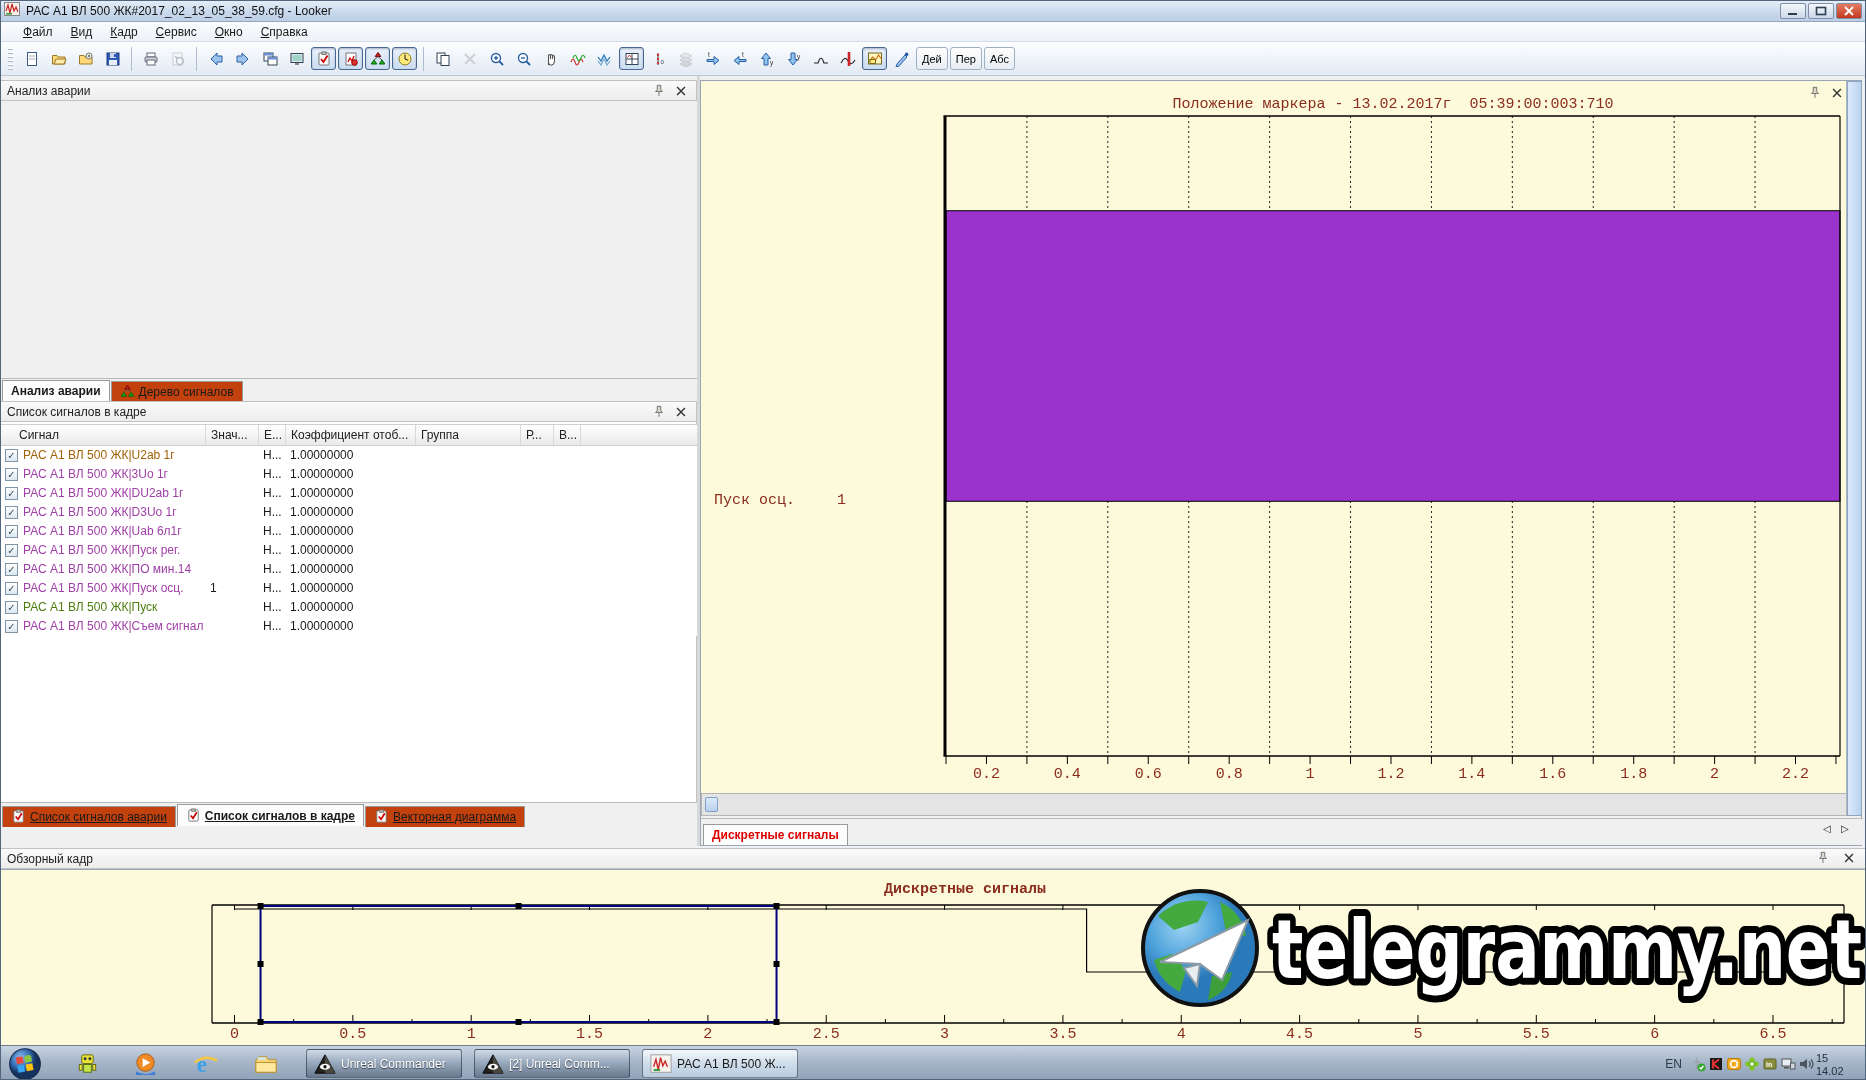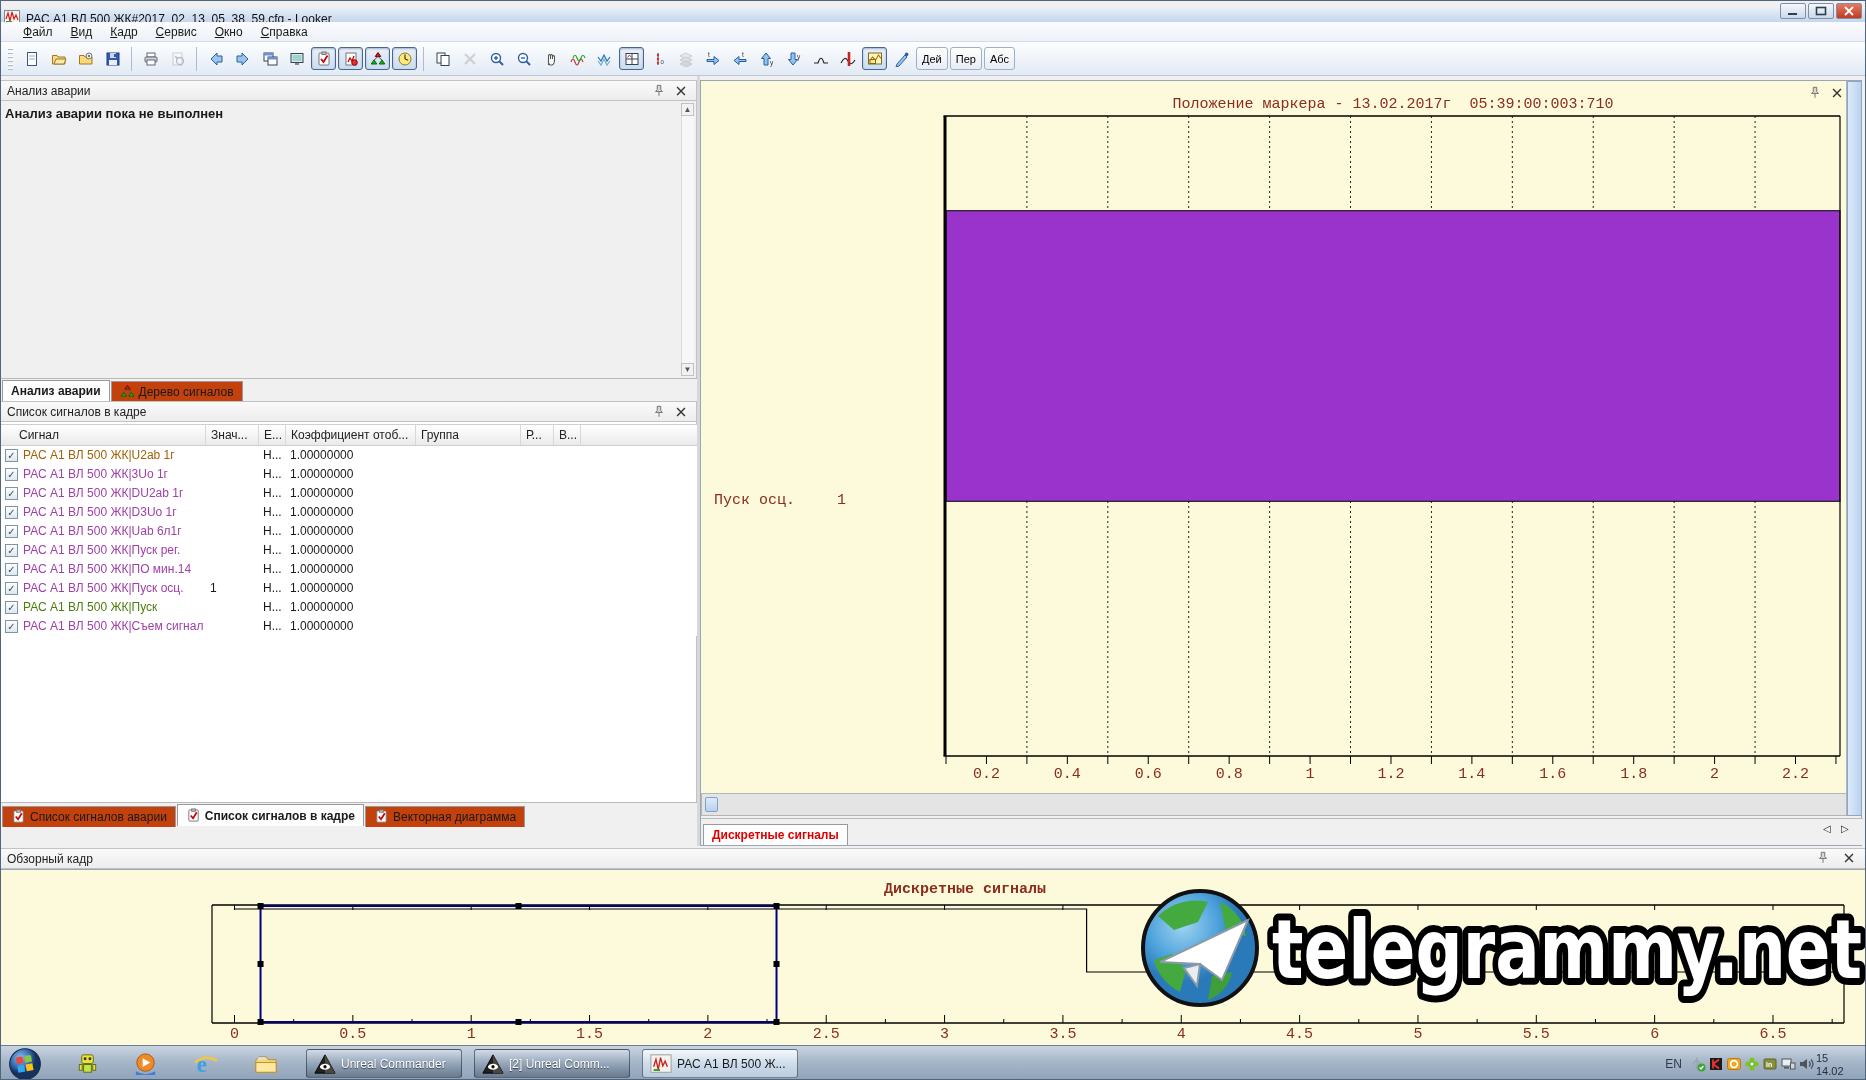--- a/index.html
+++ b/index.html
@@ -1,21 +1,21 @@
 <!DOCTYPE html>
 <html><head>
 <meta charset="utf-8">
 <style>
   * { box-sizing: border-box; margin:0; padding:0; }
   html,body { width:1866px; height:1080px; overflow:hidden; }
   body { position:relative; font-family:"Liberation Sans",sans-serif; font-size:12px; background:#F0F0F0; color:#1a1a1a; }
   .abs { position:absolute; }
 
   
-  #titlebar { left:0; top:8px; width:1866px; height:22px;
+  #titlebar { left:0; top:0; width:1866px; height:22px;
     background:linear-gradient(#E7EFF9,#C8D8EC 60%,#BDCFE6); border-bottom:1px solid #96A7BC;
     display:flex; align-items:center; padding-left:4px; }
   #titlebar .ttl { margin-left:6px; font-size:12px; color:#111; }
   .wbtn { width:26px; height:16px; border:1px solid #7E8FA5; border-radius:2px; margin-left:2px;
     background:linear-gradient(#F4F8FC,#CBD8E8); display:flex; align-items:center; justify-content:center; }
   .wbtn.close { background:linear-gradient(#E57A62,#C23A22); }
   #win-controls { position:absolute; right:4px; top:3px; display:flex; }
 
   
   #menubar { left:0; top:22px; width:1866px; height:20px; background:linear-gradient(#FBFCFE,#EDF1F7);
@@ -404,26 +404,20 @@
       <svg viewBox="0 0 16 16" width="14" height="14">
         <path d="M6 1.5 h4 v5 l2 2 H4 l2-2 Z" fill="#DCD8CC" stroke="#666"></path>
         <line x1="8" y1="8.5" x2="8" y2="13.5" stroke="#666"></line>
       </svg>
     </span>
     <span class="abs" style="display: inline-flex; width: 14px; height: 14px; left: 674px; top: 8px;">
       <svg viewBox="0 0 16 16" width="14" height="14">
         <path d="M3.5 3.5 L12.5 12.5 M12.5 3.5 L3.5 12.5" stroke="#333" stroke-width="1.6"></path>
       </svg>
     </span>
-    <div class="abs" style="left: 0px; top: 25px; width: 697px; height: 277px; background: rgb(240, 240, 240); border-left: 1px solid rgb(194, 194, 194); border-right: 1px solid rgb(194, 194, 194);">
-      <div class="abs" id="analysis-msg" style="left: 4px; top: 5px; width: 660px; height: 18px;">Анализ аварии пока не выполнен</div>
-      <div class="sb-arrow abs" style="left: 680px; top: 2px; width: 13px; height: 13px;">▲</div>
-      <div class="sb-arrow abs" style="left: 680px; top: 262px; width: 13px; height: 13px;">▼</div>
-      <div class="abs" style="left: 680px; top: 15px; width: 13px; height: 247px; background: rgb(247, 247, 247); border-left: 1px solid rgb(221, 221, 221);"></div>
-    </div>
     <div class="tabstrip abs" style="left: 0px; top: 302px; width: 697px; height: 23px;">
       <div class="tab active">
         <span>Анализ аварии</span>
       </div>
       <div class="tab">
         <span style="display: inline-flex; width: 15px; height: 15px;">
           <svg viewBox="0 0 16 16" width="15" height="15">
             <path d="M8 1.5 L10.8 5.5 H5.2 Z" fill="#C22" stroke="#700"></path>
             <path d="M4 9 L6.8 13 H1.2 Z" fill="#2A2" stroke="#060"></path>
             <path d="M12 9 L14.8 13 H9.2 Z" fill="#2A2" stroke="#060"></path>
@@ -523,21 +517,21 @@
         </div>
         <div class="trow" style="top: 171px;">
           <span class="cb">✓</span>
           <span class="tcell" style="left: 22px; color: rgb(160, 64, 168);">РАС А1 ВЛ 500 ЖК|Съем сигнал</span>
           <span class="tcell" style="left: 209px;"></span>
           <span class="tcell" style="left: 262px;">Н...</span>
           <span class="tcell" style="left: 289px;">1.00000000</span>
         </div>
       </div>
     </div>
-    <div class="tabstrip abs" style="left: 0px; top: 726px; width: 697px; height: 24px;">
+    <div class="tabstrip abs" style="left: 0px; top: 726px; width: 697px; height: 24px; text-decoration: underline;">
       <div class="tab">
         <span style="display: inline-flex; width: 15px; height: 15px;">
           <svg viewBox="0 0 16 16" width="15" height="15">
             <rect x="3" y="2" width="10" height="12" rx="1" fill="#fff" stroke="#777"></rect>
             <rect x="6" y="1" width="4" height="2.5" fill="#C9C2B8" stroke="#777"></rect>
             <path d="M5 8 l2.5 3 L11.5 4.5" fill="none" stroke="#C00" stroke-width="1.8"></path>
           </svg>
         </span>
         <span>Список сигналов аварии</span>
       </div>

